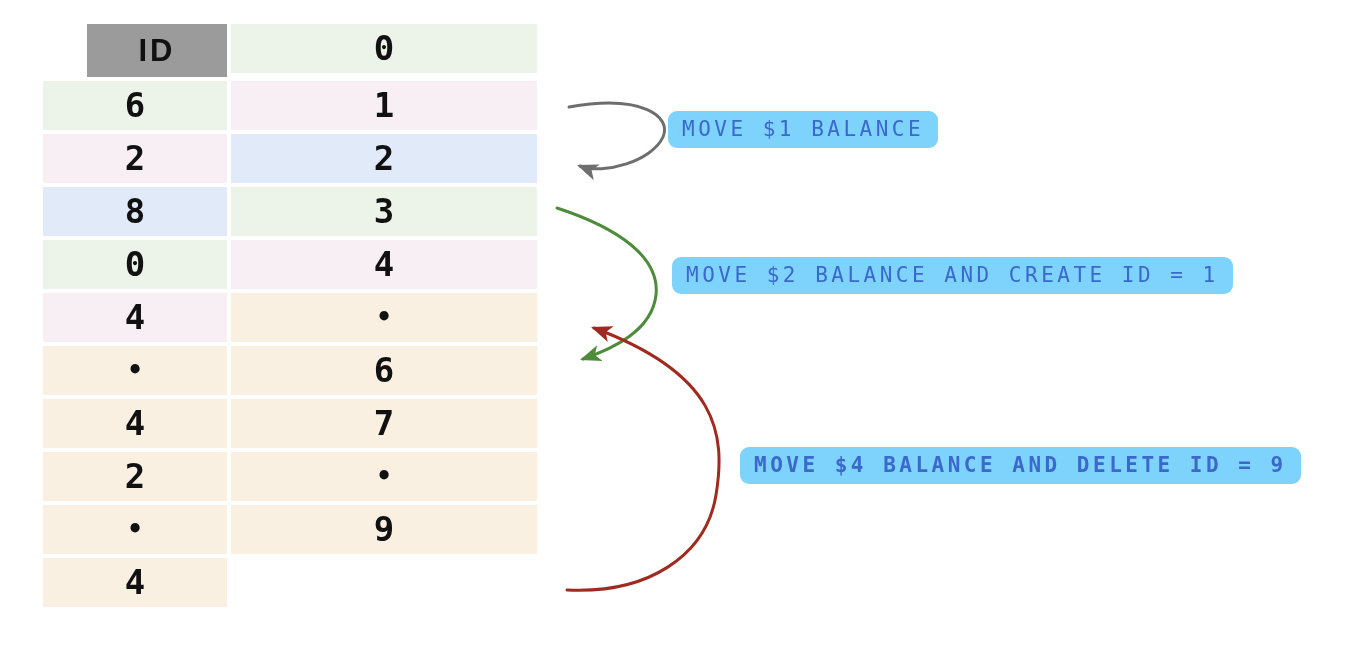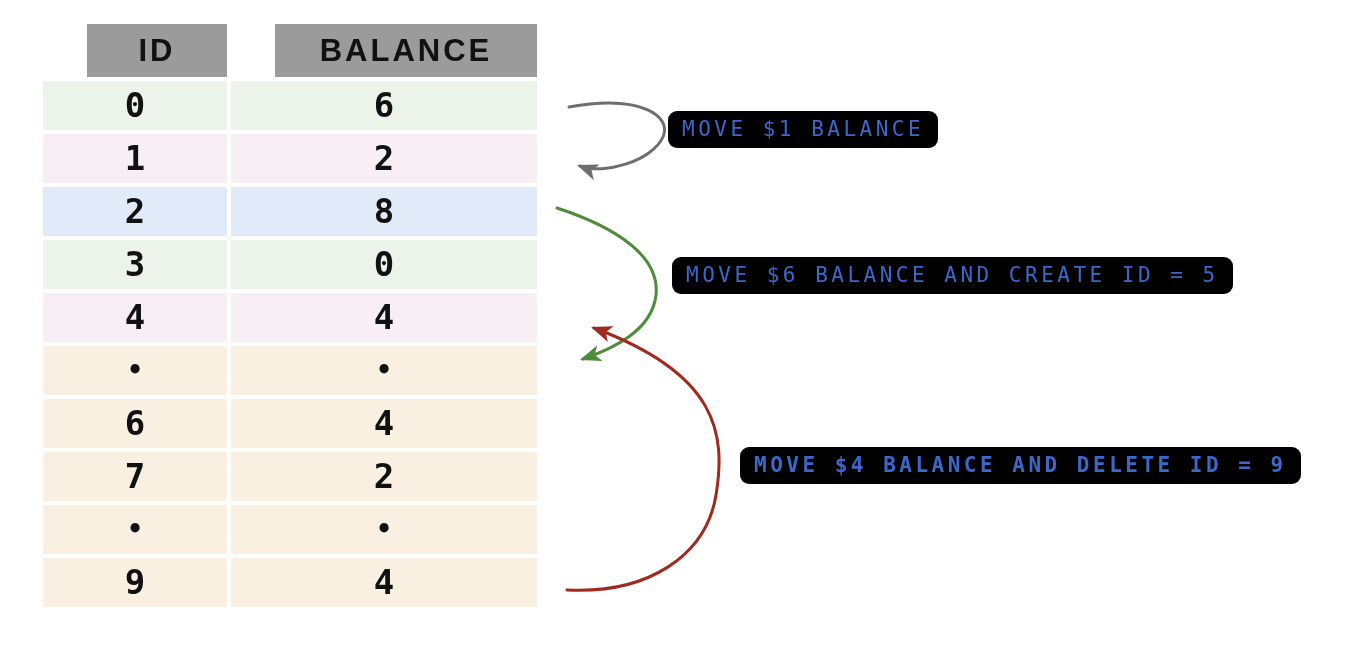--- a/index.html
+++ b/index.html
@@ -40,21 +40,21 @@
   }
   .cell.ellipsis { font-size: 26px; font-weight: 700; }
   .row-green { background: #ecf3e9; }
   .row-pink  { background: #f7eff3; }
   .row-blue  { background: #e1eaf8; }
   .row-cream { background: #faf0e1; }
 
   
   .pill {
     position: absolute;
-    background: #000000;
+    background: #7dd3fc;
     color: #3b68cb;
     border-radius: 9px;
     font-size: 21px;
     letter-spacing: 3.5px;
     line-height: 37px;
     height: 37px;
     padding: 0 14px;
     white-space: nowrap;
   }
   #pill-1 { left: 668px; top: 111px; }
@@ -68,21 +68,20 @@
     pointer-events: none;
   }
 </style>
 </head>
 <body>
 
 <div class="canvas">
 
   <div class="table-grid" id="accounts-table">
     <div class="th">ID</div>
-    <div class="th">BALANCE</div>
 
   <div class="cell row-green">0</div>
       <div class="cell row-green">6</div>
       <div class="cell row-pink">1</div>
       <div class="cell row-pink">2</div>
       <div class="cell row-blue">2</div>
       <div class="cell row-blue">8</div>
       <div class="cell row-green">3</div>
       <div class="cell row-green">0</div>
       <div class="cell row-pink">4</div>
@@ -110,16 +109,16 @@
       <marker id="ah-red" viewBox="0 0 10 8" refX="8.5" refY="4" markerWidth="7" markerHeight="6" orient="auto">
         <path d="M0,0 L10,4 L0,8 L2.6,4 Z" fill="#9e2a20"></path>
       </marker>
     </defs>
     <path d="M 569 107 C 643 94, 672 117, 663 137 C 652 161, 604 175, 580 166" fill="none" stroke="#6e6e6e" stroke-width="3" stroke-linecap="round" marker-end="url(#ah-gray)"></path>
     <path d="M 557 208 C 618 228, 660 257, 656 295 C 652 331, 612 349, 583 359" fill="none" stroke="#4e8b3a" stroke-width="3" stroke-linecap="round" marker-end="url(#ah-green)"></path>
     <path d="M 567 590 C 648 594, 706 556, 716 495 C 726 434, 718 374, 594 328" fill="none" stroke="#9e2a20" stroke-width="3" stroke-linecap="round" marker-end="url(#ah-red)"></path>
   </svg>
 
   <div class="pill" id="pill-1">MOVE $1 BALANCE</div>
-  <div class="pill" id="pill-2">MOVE $6 BALANCE AND CREATE ID = 5</div>
+  <div class="pill" id="pill-2">MOVE $2 BALANCE AND CREATE ID = 1</div>
   <div class="pill" id="pill-3">MOVE $4 BALANCE AND DELETE ID = 9</div>
 
 </div>
 
 </body></html>

